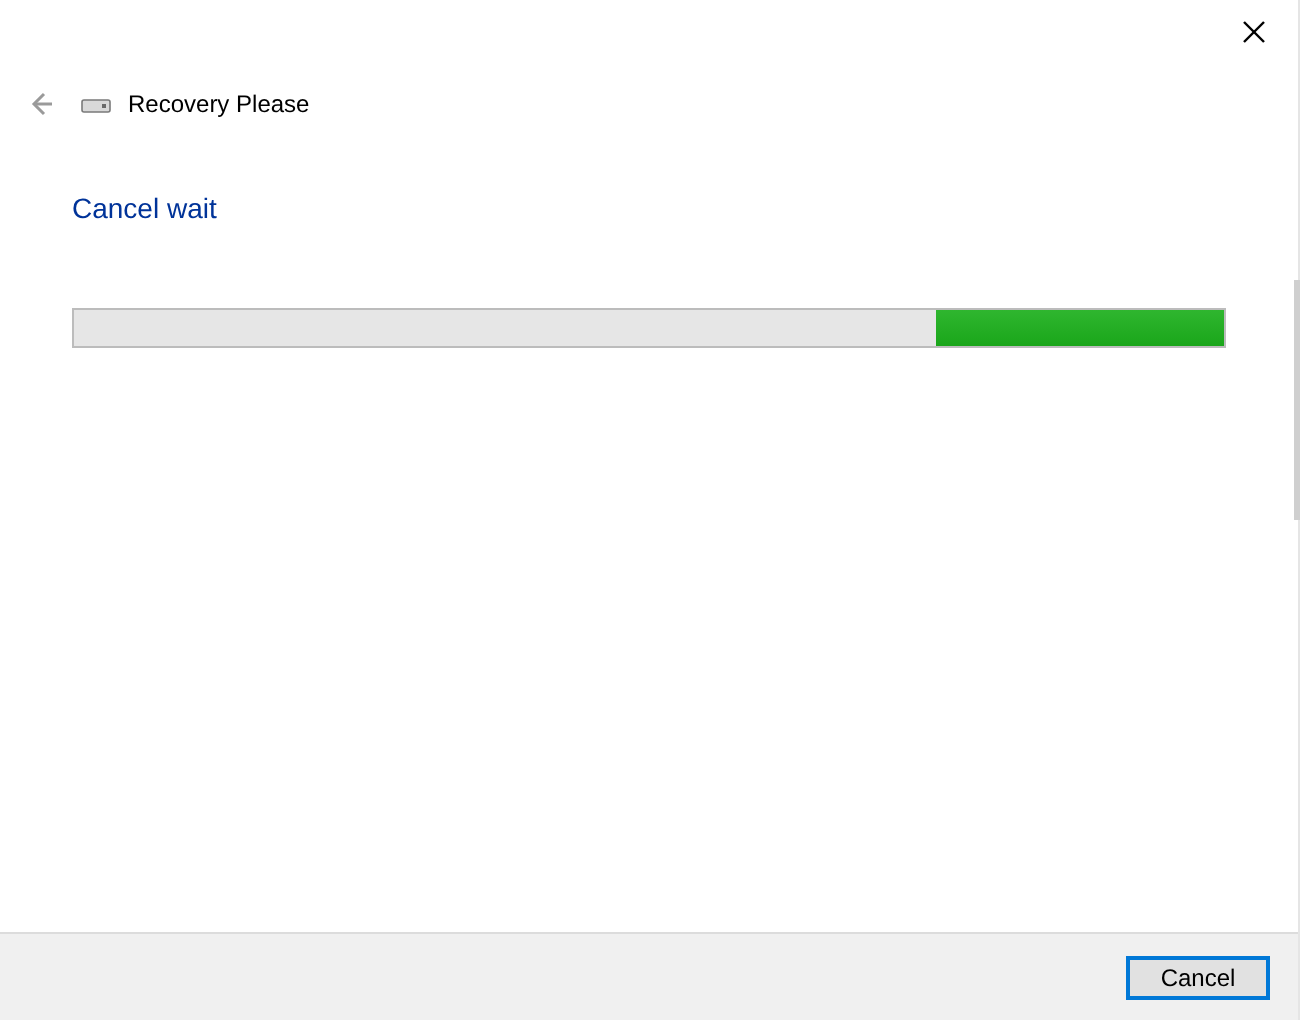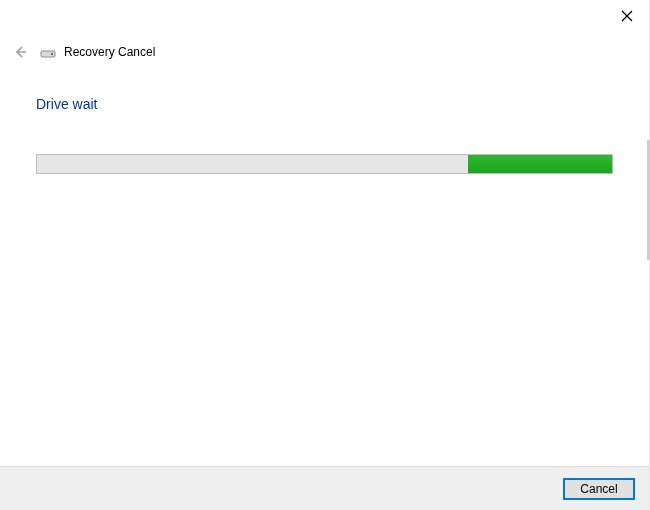--- a/index.html
+++ b/index.html
@@ -148,25 +148,25 @@
         <path d="M10 3 L5 8 L10 13" fill="none" stroke="#9a9a9a" stroke-width="1.5"></path>
         <line x1="5" y1="8" x2="14" y2="8" stroke="#9a9a9a" stroke-width="1.5"></line>
       </svg>
     </div>
     <span class="drive-icon">
       <svg viewBox="0 0 16 12">
         <rect x="1" y="3" width="14" height="6" rx="1" fill="#d9d9d9" stroke="#7a7a7a" stroke-width="0.8"></rect>
         <rect x="11" y="5" width="2" height="2" fill="#6a6a6a"></rect>
       </svg>
     </span>
-    <span class="title-text">Recovery Cancel</span>
+    <span class="title-text">Recovery Please</span>
   </div>
 
   <div class="content">
-    <h2 class="heading">Drive wait</h2>
+    <h2 class="heading">Cancel wait</h2>
 
     <div class="progress-container">
       <div class="progress-fill" style="left:75%;width:25%;background:linear-gradient(to bottom, #2fb62f, #1aa61a);"></div>
     </div>
   </div>
 
   <div class="footer">
     <button class="cancel-btn">Cancel</button>
   </div>
 

